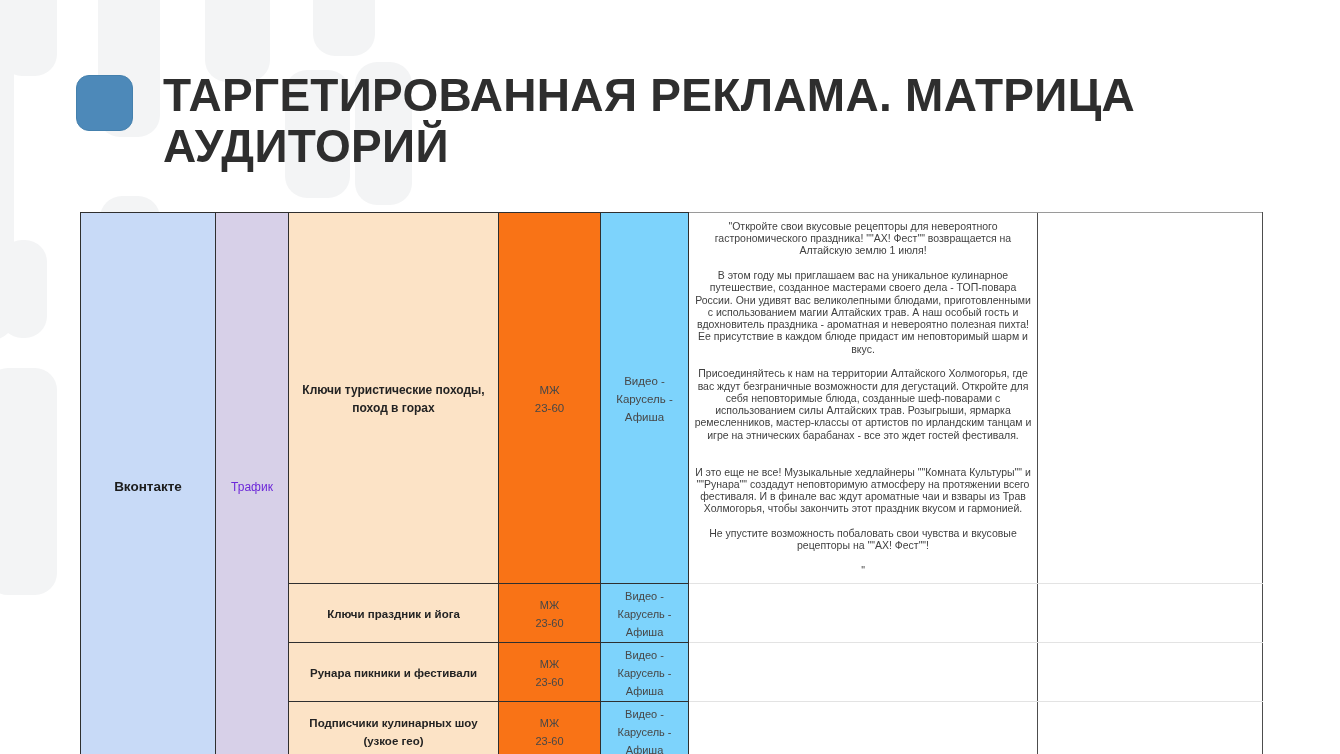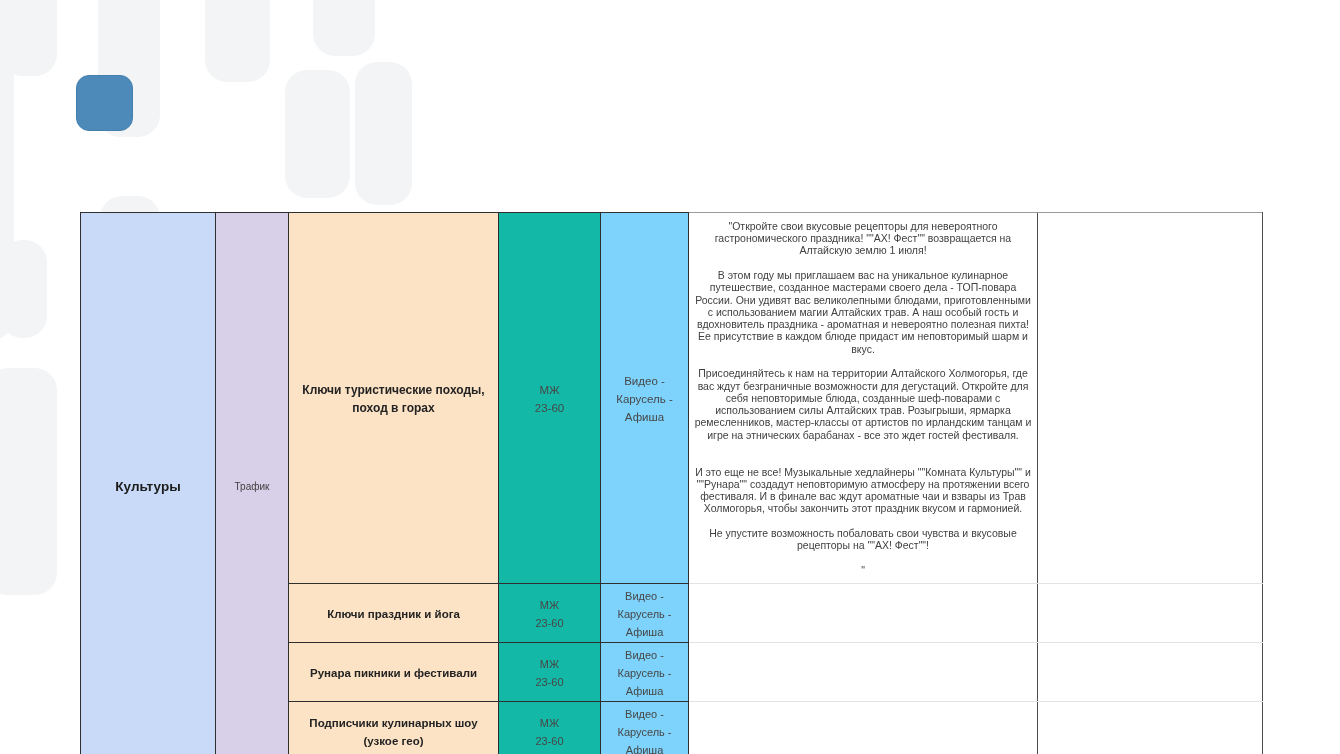--- a/index.html
+++ b/index.html
@@ -35,27 +35,27 @@
     border-collapse:collapse;table-layout:fixed;
   }
   table.matrix td{
     padding:2px 5px;overflow:hidden;box-sizing:border-box;
     text-align:center;vertical-align:middle;
   }
   td.colored{border:1px solid #2f2f2f;}
   td.c-blue  {background:#c8daf7;}
   td.c-purple{background:#d7d0e8;}
   td.c-orange{background:#fce3c6;margin-top:15px;}
-  td.c-green {background:#14b8a6;}
+  td.c-green {background:#f97316;}
   td.c-pink  {background:#7dd3fc;}
 
   .span-center{height:371px;display:flex;align-items:center;justify-content:center;}
   td.c-blue, td.c-purple{vertical-align:top;}
   .platform-label{font-weight:bold;font-size:13.5px;color:#1c1c1c;}
-  .objective-label{font-size:10px;color:#404040;}
+  .objective-label{font-size:12px;color:#6d28d9;}
 
   .aud{font-weight:bold;color:#232323;font-size:12px;line-height:1.25;}
   td.small-row .aud{font-size:11.5px;line-height:1.15;}
   .demo,.fmt{font-size:11.5px;color:#474747;line-height:1.22;white-space:pre-line;}
   td.small-row .demo, td.small-row .fmt{font-size:11px;line-height:1.13;}
 
   td.white-col{background:#ffffff;border-top:1px solid #e3e3e3;border-bottom:1px solid #e3e3e3;}
   td.white-col.first{border-top:1px solid #9a9a9a;}
   td.white-col.last{border-bottom:1px solid #cfcfcf;}
   td.notes-col{border-right:1px solid #4d4d4d;}
@@ -76,36 +76,37 @@
   <div class="bg-bar b2"></div>
   <div class="bg-bar b3"></div>
   <div class="bg-bar b4"></div>
   <div class="bg-bar b5"></div>
   <div class="bg-bar b6"></div>
   <div class="bg-bar b7"></div>
   <div class="bg-bar b8"></div>
   <div class="bg-bar b9"></div>
 
   <div class="title-bullet"></div>
+  <h1 class="slide-title">ТАРГЕТИРОВАННАЯ РЕКЛАМА. МАТРИЦА АУДИТОРИЙ</h1>
 
   <table class="matrix">
     <colgroup>
       <col style="width:135px">
         <col style="width:73px">
         <col style="width:210px">
       <col style="width:102px">
         <col style="width:88px">
         <col style="width:349px">
       <col style="width:225px">
     </colgroup>
     <tbody>
         <tr class="r1">
       <td class="colored c-blue" rowspan="4">
         <div class="span-center">
-              <span class="platform-label">Культуры</span>
+              <span class="platform-label">Вконтакте</span>
             </div>
       </td>
       <td class="colored c-purple" rowspan="4">
         <div class="span-center">
               <span class="objective-label">Трафик</span>
             </div>
       </td>
       <td class="colored c-orange"><span class="aud">Ключи туристические походы, поход в горах</span></td>
       <td class="colored c-green"><span class="demo">МЖ
 23-60</span></td>

